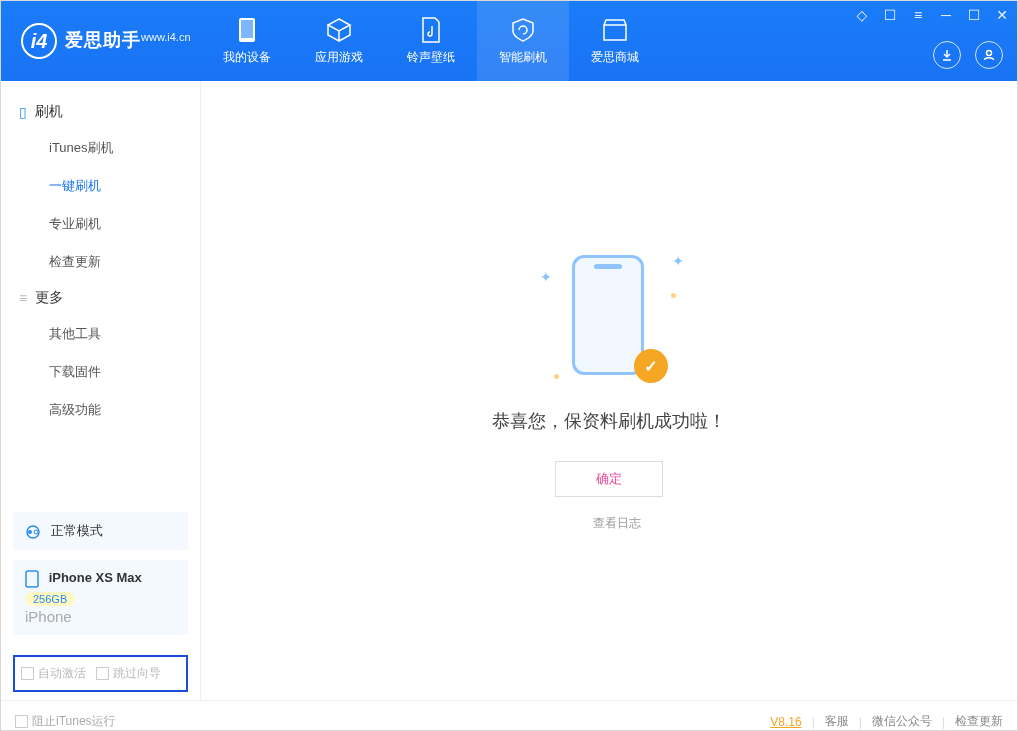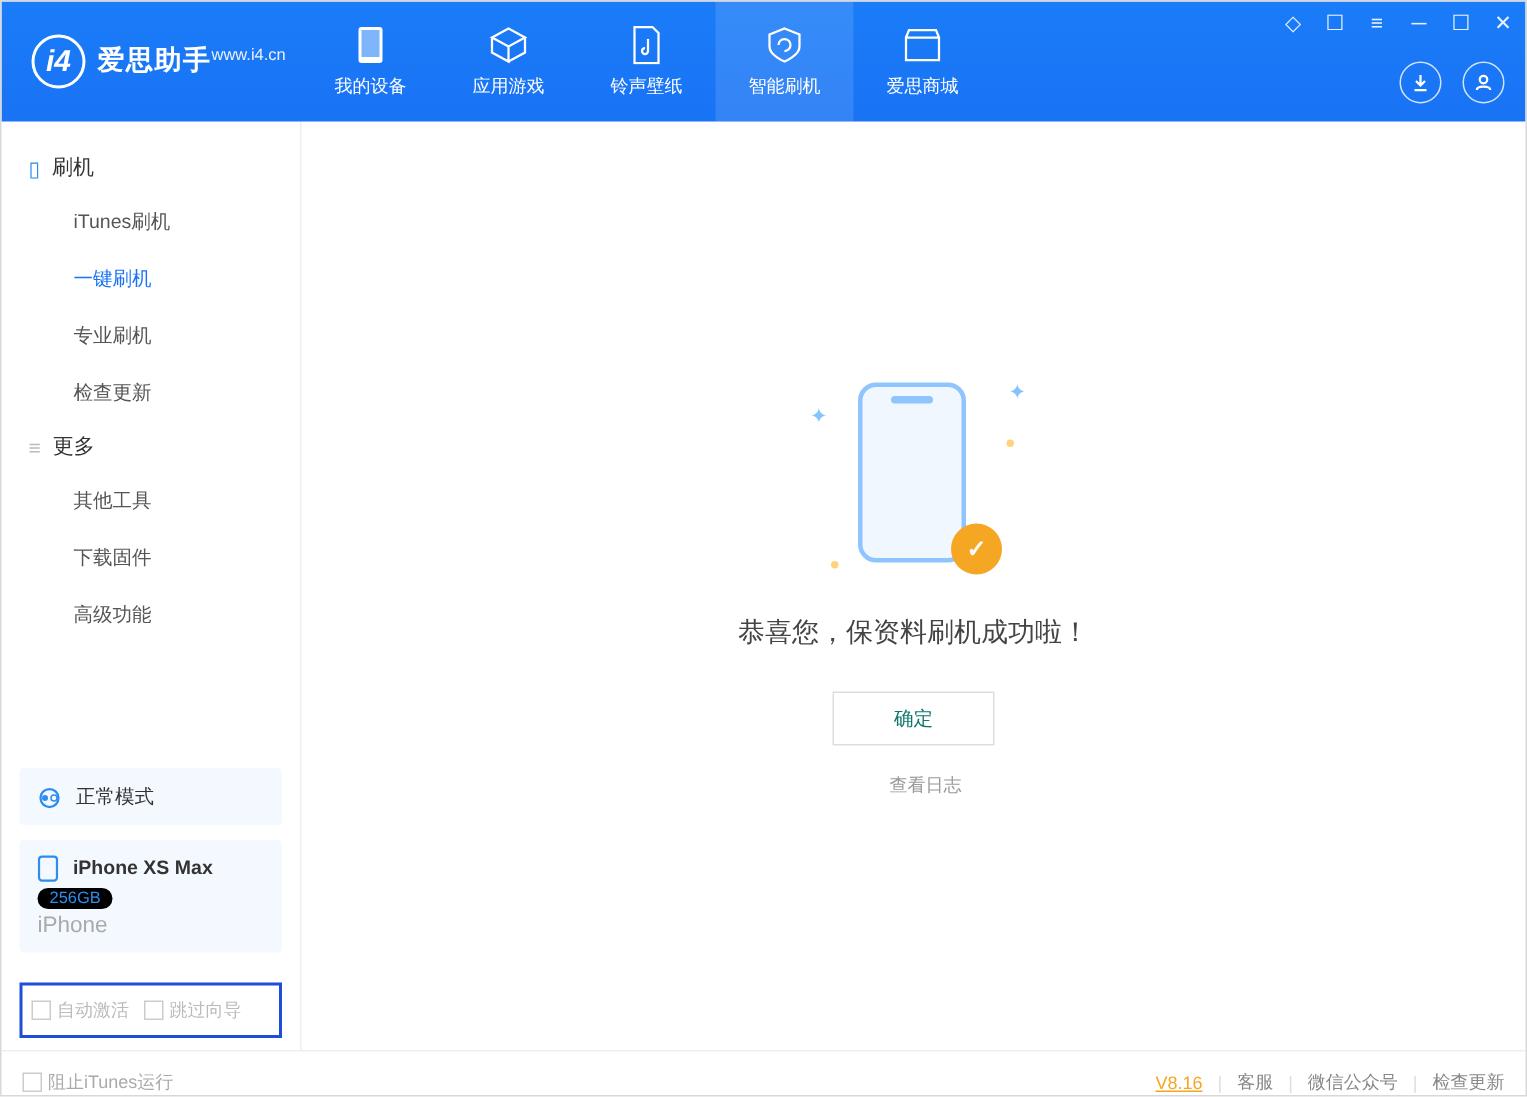--- a/index.html
+++ b/index.html
@@ -26,36 +26,36 @@
 .sidebar { width: 200px; border-right: 1px solid #eee; padding-top: 14px; display: flex; flex-direction: column; }
 .sb-group { padding: 8px 18px; font-size: 14px; color: #333; display: flex; align-items: center; gap: 8px; }
 .sb-group .gicon { color: #2d8cf0; font-size: 14px; }
 .sb-item { padding: 10px 0 10px 48px; font-size: 13px; color: #555; cursor: pointer; }
 .sb-item.active { color: #1973f5; }
 .sb-spacer { flex: 1; }
 
 .device-cards { padding: 0 12px 10px; }
 .card { background: #f4f9ff; border-radius: 3px; padding: 10px 12px; margin-bottom: 10px; font-size: 13px; color: #333; }
 .card .ic { color: #2d8cf0; margin-right: 6px; display: inline-flex; vertical-align: middle; }
-.badge { display: inline-block; background: #000000; color: #2d8cf0; font-size: 11px; padding: 1px 8px; border-radius: 10px; margin-top: 4px; }
+.badge { display: inline-block; background: #fef9c3; color: #2d8cf0; font-size: 11px; padding: 1px 8px; border-radius: 10px; margin-top: 4px; }
 .muted { color: #aaa; font-size: 15px; margin-top: 2px; }
 
 .opts-box { margin: 0 12px 8px; border: 2px solid #1d4ed8; padding: 8px 6px; display: flex; gap: 10px; font-size: 12px; color: #bbb; align-items: center; }
 .chk { width: 13px; height: 13px; border: 1px solid #ccc; display: inline-block; vertical-align: middle; margin-right: 4px; }
 
 .main { flex: 1; display: flex; flex-direction: column; align-items: center; justify-content: center; position: relative; }
 .illus { position: relative; width: 150px; height: 140px; margin-bottom: 20px; }
 .phone { width: 72px; height: 120px; border: 3px solid #8fc4ff; border-radius: 12px; background: #f0f7ff; position: absolute; left: 38px; top: 6px; }
 .phone::before { content: ""; position: absolute; top: 6px; left: 50%; transform: translateX(-50%); width: 28px; height: 5px; background: #8fc4ff; border-radius: 3px; }
 .check { position: absolute; right: 16px; bottom: 6px; width: 34px; height: 34px; background: #f5a623; border-radius: 50%; display: flex; align-items: center; justify-content: center; color: #fff; font-weight: bold; }
 .spark { position: absolute; color: #86c2ff; font-size: 14px; }
 .dot { position: absolute; width: 5px; height: 5px; background: #ffd27d; border-radius: 50%; }
 
 h2.msg { font-size: 18px; color: #444; font-weight: normal; margin-bottom: 28px; }
-.okbtn { border: 1px solid #ddd; background: #fff; padding: 8px 40px; font-size: 13px; color: #0f766e; cursor: pointer; margin-bottom: 18px; }
+.okbtn { border: 1px solid #ddd; background: #fff; padding: 8px 40px; font-size: 13px; color: #ec4899; cursor: pointer; margin-bottom: 18px; }
 .loglink { font-size: 12px; color: #999; cursor: pointer; margin-left: 16px; }
 
 .footer { height: 42px; border-top: 1px solid #eee; display: flex; align-items: center; font-size: 12px; color: #aaa; padding: 0 14px; }
 .footer .l { display: flex; align-items: center; gap: 5px; }
 .footer .r { margin-left: auto; display: flex; align-items: center; gap: 10px; }
 .footer .ver { color: #f5a623; text-decoration: underline; }
 .footer .link { color: #888; cursor: pointer; }
 .sep { color: #ddd; }
 svg { display: block; }
 </style>

